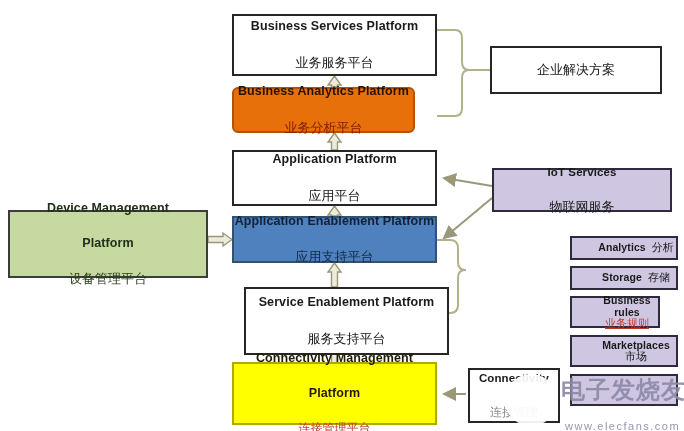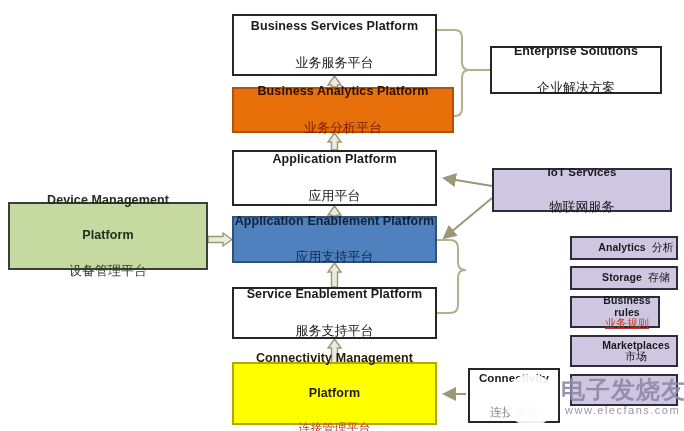--- a/index.html
+++ b/index.html
@@ -24,32 +24,32 @@
     line-height:1.22;
     background:#ffffff;
     gap:20px;
   }
   .en{font-weight:bold;color:#1a1a1a;letter-spacing:.1px;}
   .cn{color:#1a1a1a;font-family:"DejaVu Serif","Liberation Serif",serif;}
   .cn.redU{color:#c0392b;text-decoration:underline;}
 
   
   #business-services{left:232px;top:14px;width:205px;height:62px;}
-  #business-analytics{left:232px;top:87px;width:222px;height:46px;background:#E8700A;border-color:#b35205;}
+  #business-analytics{left:232px;top:87px;width:183px;height:46px;background:#E8700A;border-color:#b35205;border-radius:6px;}
   #business-analytics .en{color:#2b1200;}
   #business-analytics .cn{color:#7a1f00;}
   #application-platform{left:232px;top:150px;width:205px;height:56px;}
   #application-enablement-platform{left:232px;top:216px;width:205px;height:47px;background:#4E81BD;border-color:#31536f;}
   #application-enablement-platform .en{color:#11213a;}
   #application-enablement-platform .cn{color:#102a4a;}
-  #service-enablement{left:232px;top:287px;width:205px;height:52px;}
+  #service-enablement{left:244px;top:287px;width:205px;height:68px;}
   #connectivity-management{left:232px;top:362px;width:205px;height:63px;background:#FFFF00;border-color:#b3a800;}
   #connectivity-management .en{color:#241c00;}
 
-  #device-management{left:8px;top:202px;width:200px;height:68px;background:#C6D9A0;border-color:#3c3c3c;}
+  #device-management{left:8px;top:210px;width:200px;height:68px;background:#C6D9A0;border-color:#3c3c3c;}
   #device-management .en{color:#20301a;}
   #device-management .cn{color:#2c3d1c;}
 
   #enterprise-solutions{left:490px;top:46px;width:172px;height:48px;}
   #iot-services{left:492px;top:168px;width:180px;height:44px;background:#CFC7E2;border-color:#2f2b3d;}
   #application-enablement-label{left:466px;top:232px;width:92px;height:75px;}
   #connectivity-label{left:468px;top:368px;width:92px;height:55px;}
 
   .chip{
     position:absolute;box-sizing:border-box;
@@ -70,21 +70,21 @@
 
   
   #watermark{position:absolute;left:505px;top:372px;width:178px;height:58px;pointer-events:none;}
   #wm-text{
     position:absolute;left:56px;top:2px;
     font-family:"DejaVu Serif","Liberation Serif",serif;
     font-size:24px;font-weight:bold;color:#8d8aa8;opacity:.92;
     letter-spacing:1px;white-space:nowrap;
   }
   #wm-url{
-    position:absolute;left:60px;top:32px;
+    position:absolute;left:60px;top:48px;
     font-family:"Liberation Sans",sans-serif;font-size:11px;
     color:#8d8aa8;opacity:.9;letter-spacing:1.5px;white-space:nowrap;
   }
   #wm-circle{
     position:absolute;left:0px;top:2px;width:52px;height:52px;
     border-radius:50%;background:#ffffff;opacity:.93;
   }
 </style>
 </head>
 <body>
@@ -158,21 +158,20 @@
     <div class="cn redU" style="font-size:12px">连接管理平台</div>
   </div>
 
   <div class="box" id="device-management">
     <div class="en" style="font-size:12.5px">Device  Management</div>
     <div class="en" style="font-size:12.5px">Platform</div>
     <div class="cn" style="font-size:13px">设备管理平台</div>
   </div>
 
   <div class="box" id="enterprise-solutions">
-    <div class="en" style="font-size:12.5px">Enterprise Solutions</div>
     <div class="cn" style="font-size:13px">企业解决方案</div>
   </div>
 
   <div class="box" id="iot-services">
     <div class="en" style="font-size:11.5px">IoT Services</div>
     <div class="cn" style="font-size:13px">物联网服务</div>
   </div>
 
 
   <div class="box" id="connectivity-label">

